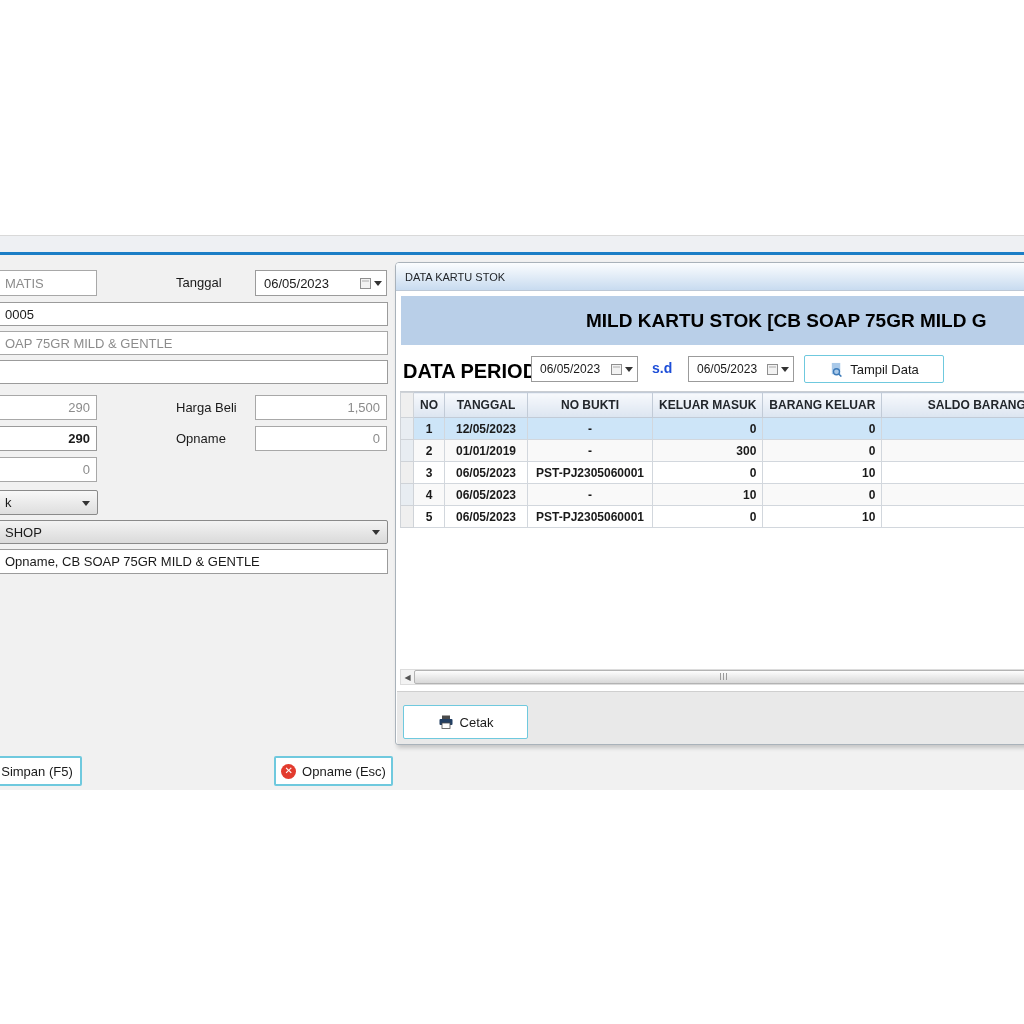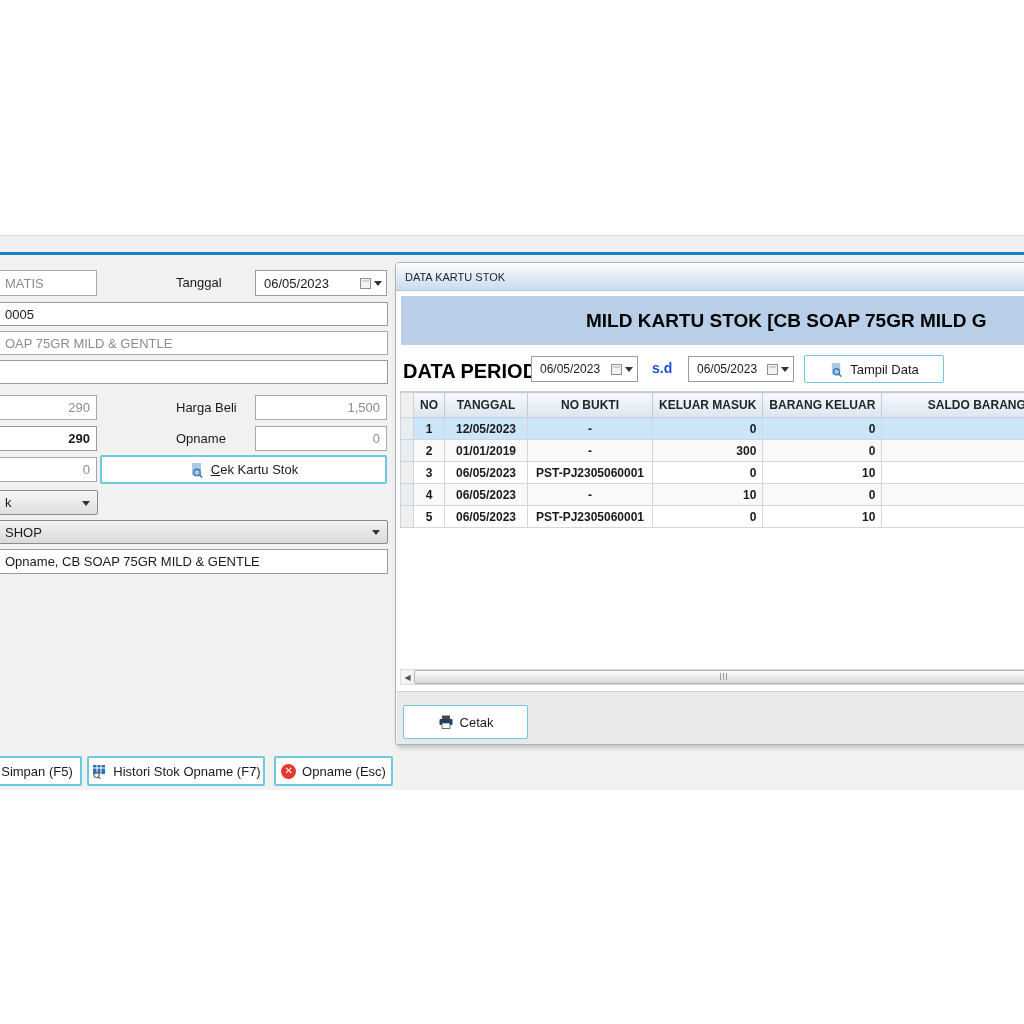--- a/index.html
+++ b/index.html
@@ -121,56 +121,37 @@
       <span>290</span>
     </div>
     <span class="lbl" style="left:176px;top:176px;">Opname</span>
     <div class="field readonly num" style="left:255px;top:171px;width:132px;height:25px;">
       <span>0</span>
     </div>
 
     <div class="field readonly num" style="left:-40px;top:202px;width:137px;height:25px;">
       <span>0</span>
     </div>
-    <div class="cyan-btn" style="left:100px;top:200px;width:287px;height:29px;">
-      <svg width="16" height="16" viewBox="0 0 16 16">
-        <rect x="3" y="1" width="9" height="12" fill="#a9c9e9"></rect>
-        <circle cx="8" cy="10.4" r="3.2" fill="none" stroke="#3d7ab8" stroke-width="1.4"></circle>
-        <line x1="10.4" y1="12.8" x2="13.2" y2="15.6" stroke="#3d7ab8" stroke-width="1.6"></line>
-      </svg>
-      <span><span class="accel">C</span><span>ek Kartu Stok</span></span>
-    </div>
 
     <div class="combo" style="left:-40px;top:235px;width:138px;height:25px;padding-left:44px;">
       <span>k</span>
       <span class="arr"></span>
     </div>
 
     <div class="combo" style="left:-40px;top:265px;width:428px;height:24px;padding-left:44px;background:linear-gradient(#f3f3f3,#dadada);">
       <span>SHOP</span>
       <span class="arr"></span>
     </div>
 
     <div class="field cutleft" style="left:-40px;top:294px;width:428px;height:25px;">
       <span>Opname, CB SOAP 75GR MILD &amp; GENTLE</span>
     </div>
 
     <div class="cyan-btn" style="left:-8px;top:501px;width:90px;height:30px;">
       <span>Simpan (F5)</span>
-    </div>
-    <div class="cyan-btn" style="left:87px;top:501px;width:178px;height:30px;">
-      <svg width="16" height="16" viewBox="0 0 16 16">
-        <rect x="2" y="2" width="12" height="9" fill="#2e6db4"></rect>
-        <line x1="2" y1="5" x2="14" y2="5" stroke="#fff" stroke-width="1"></line>
-        <line x1="6" y1="2" x2="6" y2="11" stroke="#fff" stroke-width="1"></line>
-        <line x1="10" y1="2" x2="10" y2="11" stroke="#fff" stroke-width="1"></line>
-        <circle cx="5.5" cy="12" r="2.6" fill="none" stroke="#6a6a6a" stroke-width="1.2"></circle>
-        <line x1="7.4" y1="13.9" x2="9.4" y2="15.8" stroke="#6a6a6a" stroke-width="1.4"></line>
-      </svg>
-      <span>Histori Stok Opname (F7)</span>
     </div>
     <div class="cyan-btn" style="left:274px;top:501px;width:119px;height:30px;">
       <span class="red-circle">✕</span>
       <span>Opname (Esc)</span>
     </div>
 
     <div class="panel" style="top:7px;">
       <div class="panel-title">
         <span>DATA KARTU STOK</span>
       </div>

